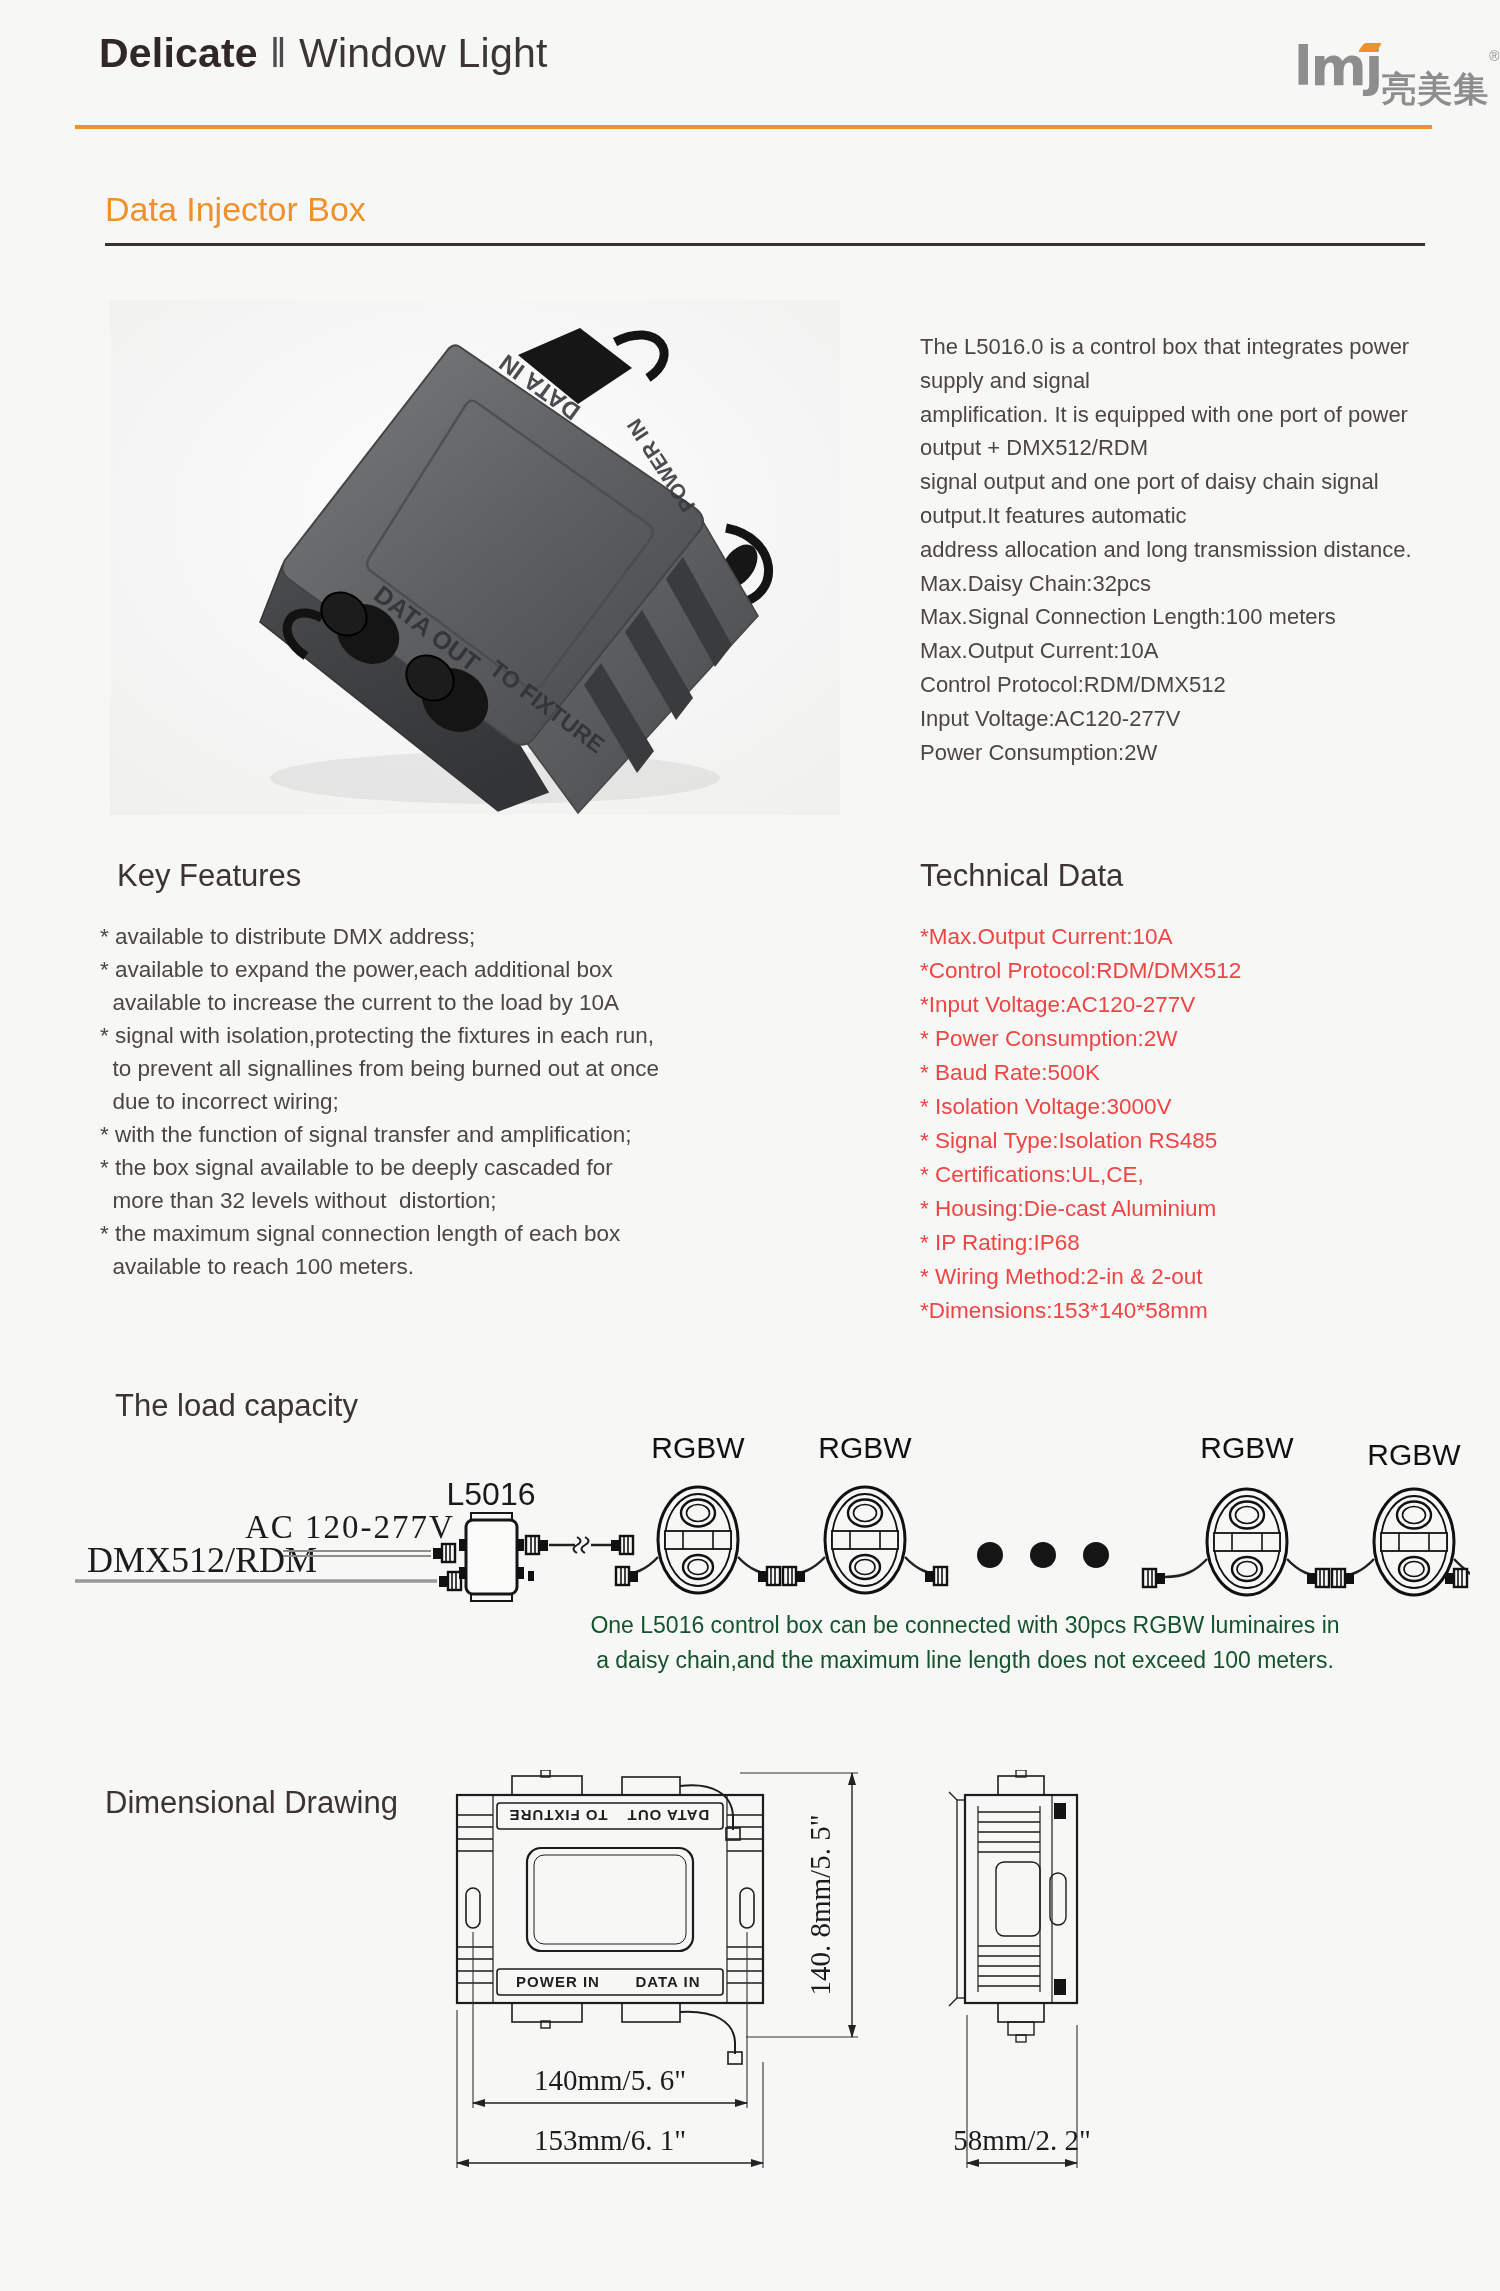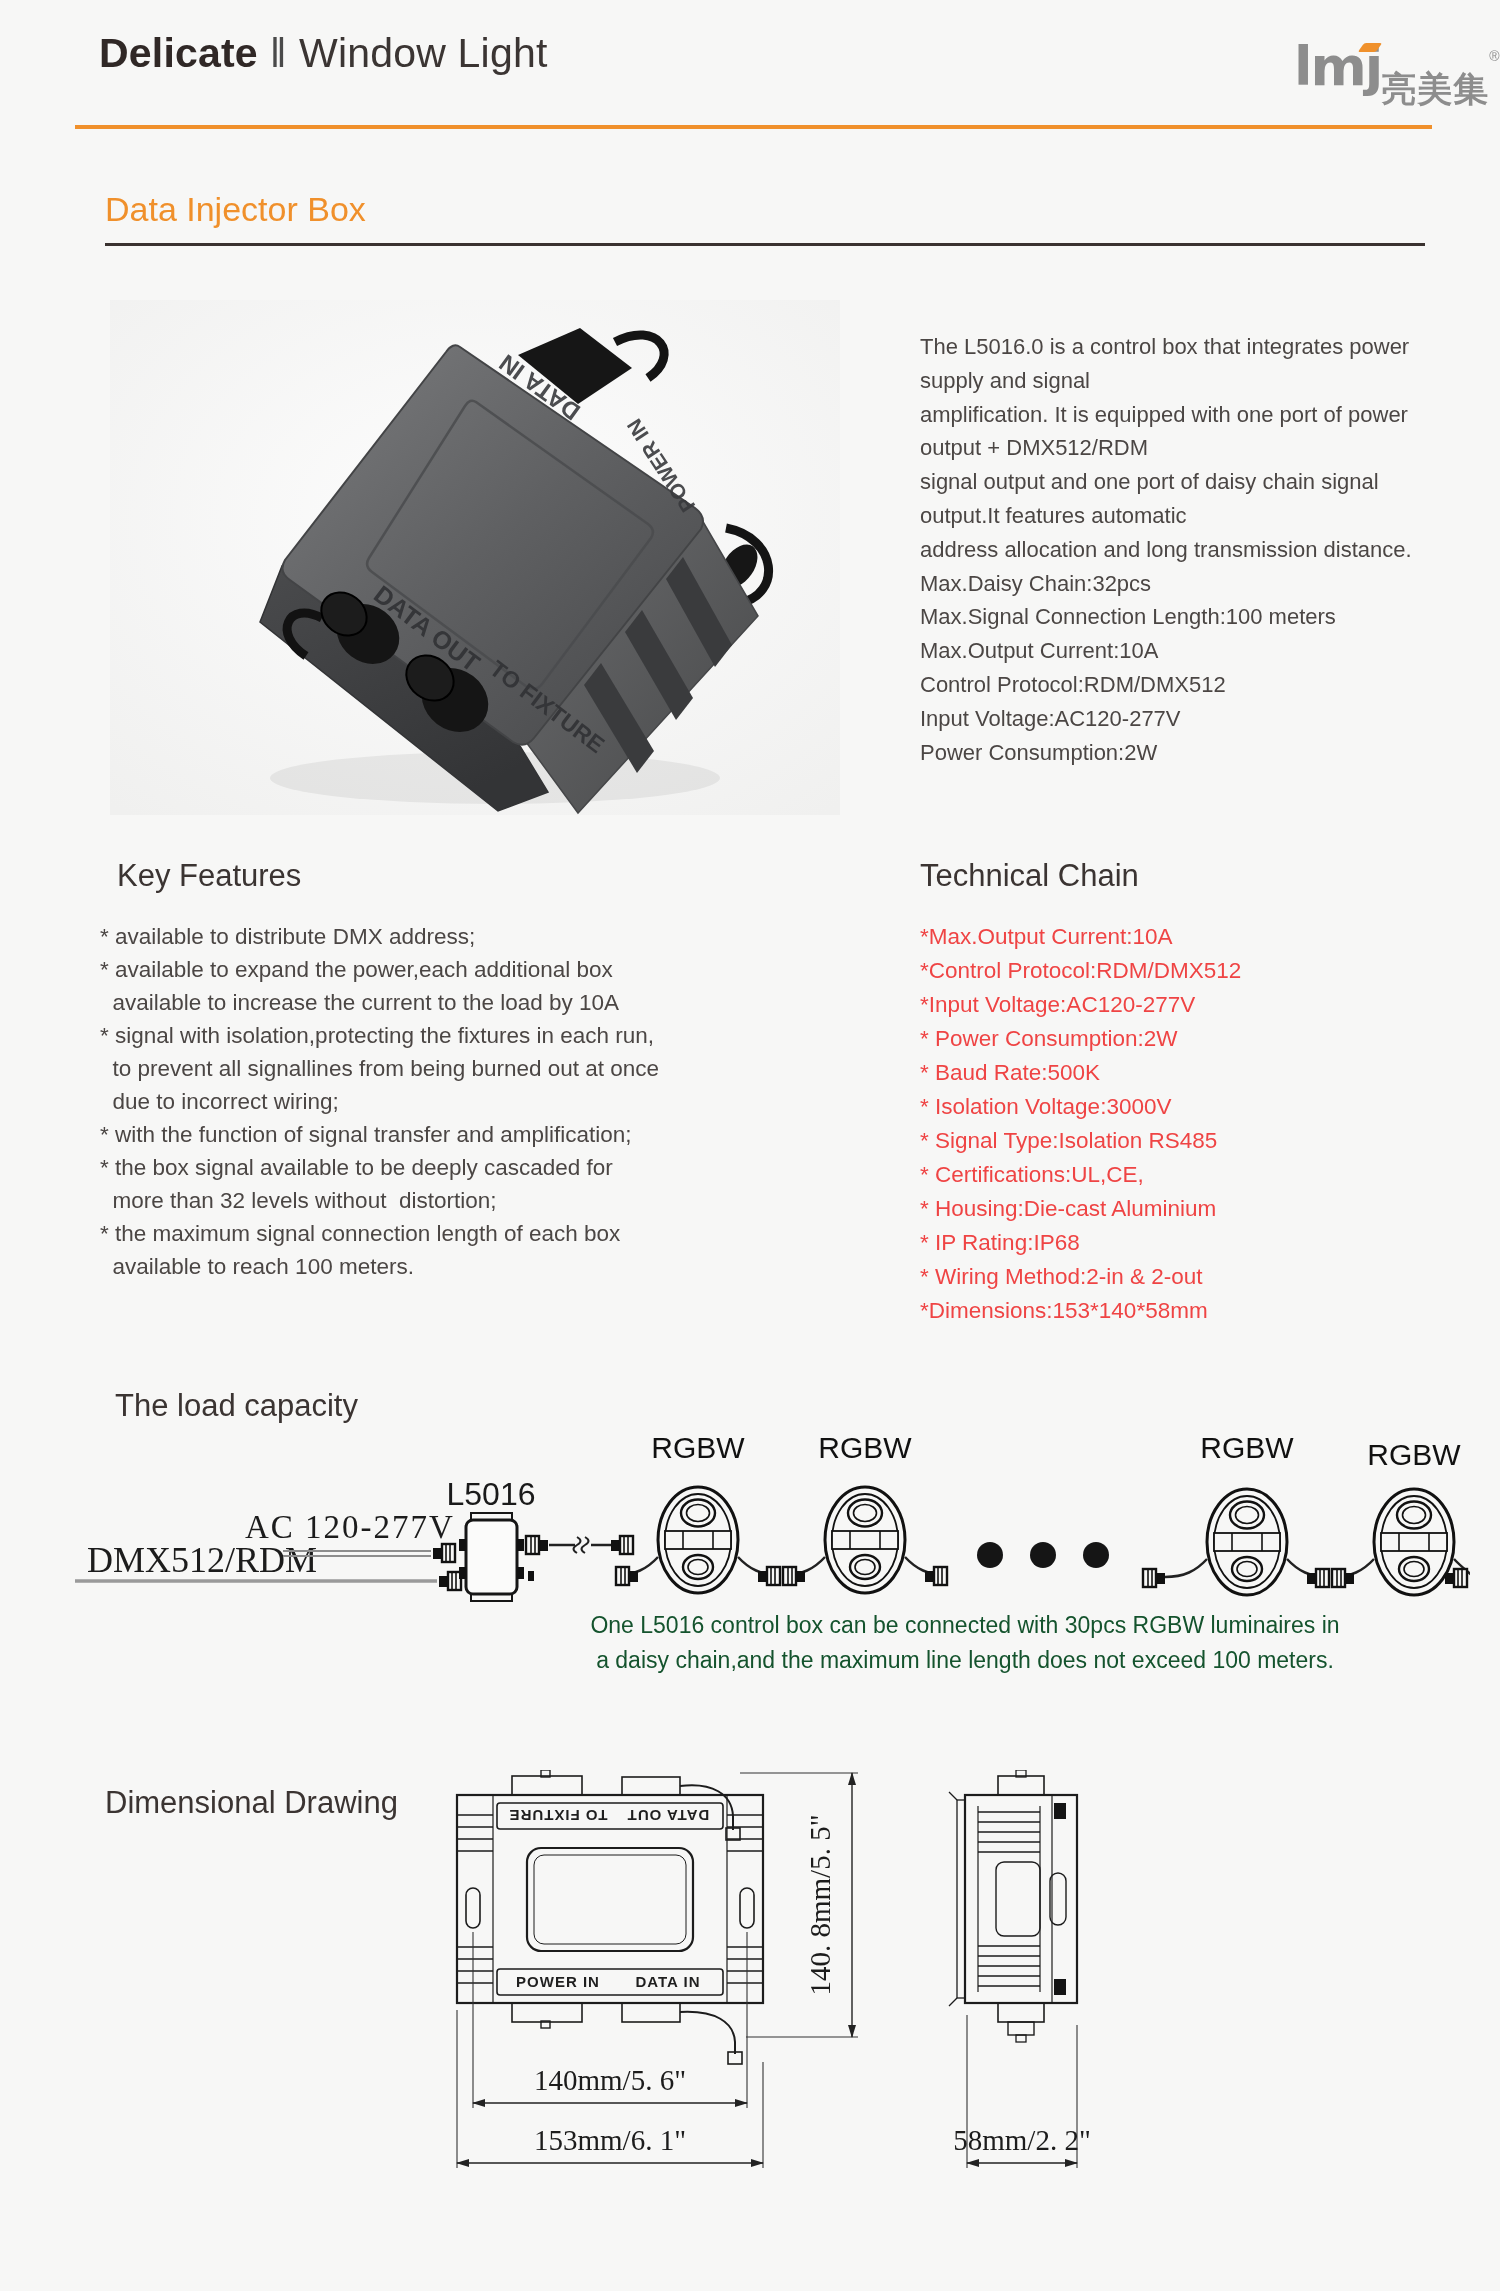--- a/index.html
+++ b/index.html
@@ -128,21 +128,21 @@
   available to increase the current to the load by 10A
 * signal with isolation,protecting the fixtures in each run,
   to prevent all signallines from being burned out at once
   due to incorrect wiring;
 * with the function of signal transfer and amplification;
 * the box signal available to be deeply cascaded for
   more than 32 levels without  distortion;
 * the maximum signal connection length of each box
   available to reach 100 meters.</div>
 
-  <div class="abs h2" style="left:920px;top:858px;">Technical Chain</div>
+  <div class="abs h2" style="left:920px;top:858px;">Technical Data</div>
   <div class="abs tech pre">*Max.Output Current:10A
 *Control Protocol:RDM/DMX512
 *Input Voltage:AC120-277V
 * Power Consumption:2W
 * Baud Rate:500K
 * Isolation Voltage:3000V
 * Signal Type:Isolation RS485
 * Certifications:UL,CE,
 * Housing:Die-cast Aluminium
 * IP Rating:IP68

